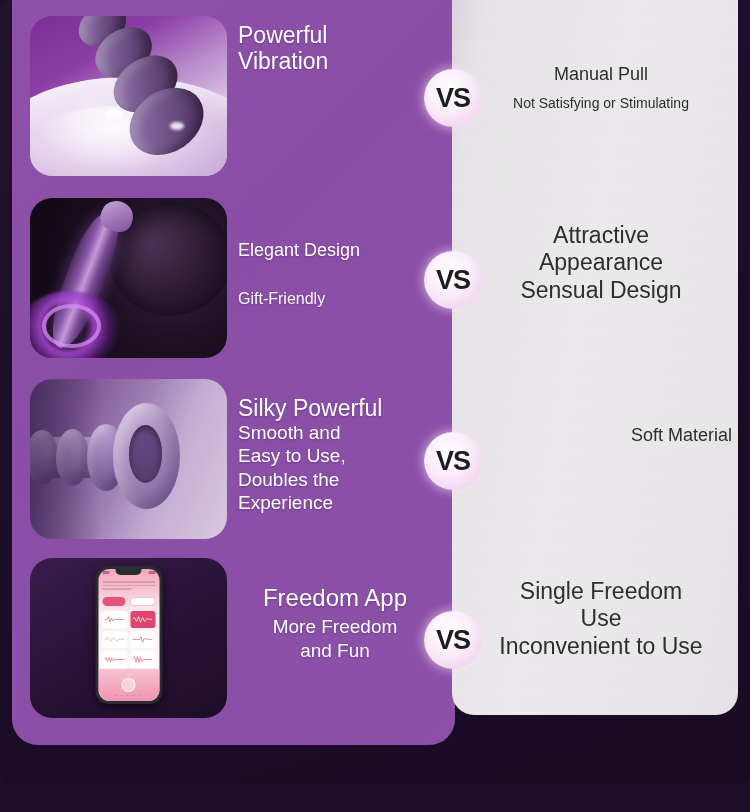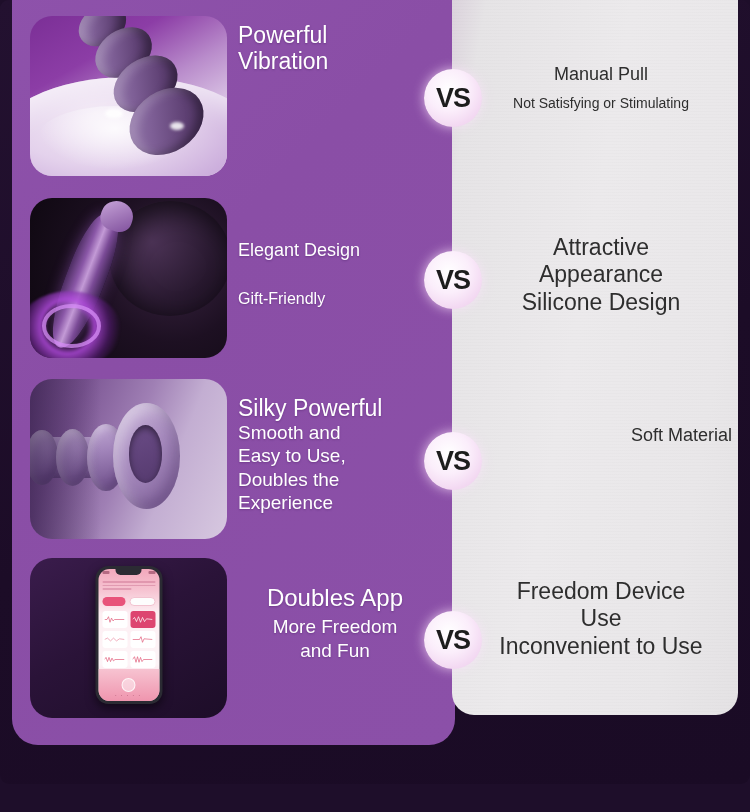--- a/index.html
+++ b/index.html
@@ -248,21 +248,21 @@
   .rtext {
     position: absolute;
     left: 470px; width: 262px;
     text-align: center;
     color: #2e2e2e;
   }
   .rtext .rt-title { font-size: 18px; line-height: 1.14; font-weight: 400; }
   .rtext .rt-sub   { font-size: 14px; line-height: 1.3; margin-top: 9px; }
 
   .r0 .rtext { top: 54px; }
-  .r1 .rtext { top: 42px; }
+  .r1 .rtext { top: 30px; }
   .r1 .rt-title { font-size: 23px; }
   .r1 .rt-sub { font-size: 23px; margin-top: 0; line-height:1.22; }
   .r2 .rtext { top: 52px; text-align: right; }
   .r3 .rtext { top: 26px; }
   .r3 .rt-title { font-size: 23px; }
   .r3 .rt-sub { font-size: 23px; margin-top: 0; line-height:1.22; }
 </style>
 </head>
 <body>
 
@@ -309,21 +309,21 @@
     <div class="ltext">
       <div class="lt-title" style="white-space:pre-line">Elegant Design</div>
       <div class="lt-sub" style="white-space:pre-line">Gift-Friendly</div>
     </div>
     <div class="vs">
       <span>VS</span>
     </div>
     <div class="rtext">
       <div class="rt-title" style="white-space:pre-line">Attractive</div>
       <div class="rt-sub" style="white-space:pre-line">Appearance
-Silicone Design</div>
+Sensual Design</div>
     </div>
   </div>
 
   <div class="row row-2 r2">
     <div class="thumb t3">
       <div class="shaft"></div>
       <div class="bead c1"></div>
         <div class="bead c2"></div>
         <div class="bead c3"></div>
       <div class="ringbig"></div>
@@ -406,27 +406,27 @@
               </div>
           </div>
           <div class="ph-foot">
             <div class="btn"></div>
             <div class="dots">• • • • •</div>
           </div>
         </div>
       </div>
     </div>
     <div class="ltext">
-      <div class="lt-title" style="white-space:pre-line">Doubles App</div>
+      <div class="lt-title" style="white-space:pre-line">Freedom App</div>
       <div class="lt-sub" style="white-space:pre-line">More Freedom
 and Fun</div>
     </div>
     <div class="vs">
       <span>VS</span>
     </div>
     <div class="rtext">
-      <div class="rt-title" style="white-space:pre-line">Freedom Device</div>
+      <div class="rt-title" style="white-space:pre-line">Single Freedom</div>
       <div class="rt-sub" style="white-space:pre-line">Use
 Inconvenient to Use</div>
     </div>
   </div>
 
 </div>
 
 </body></html>

